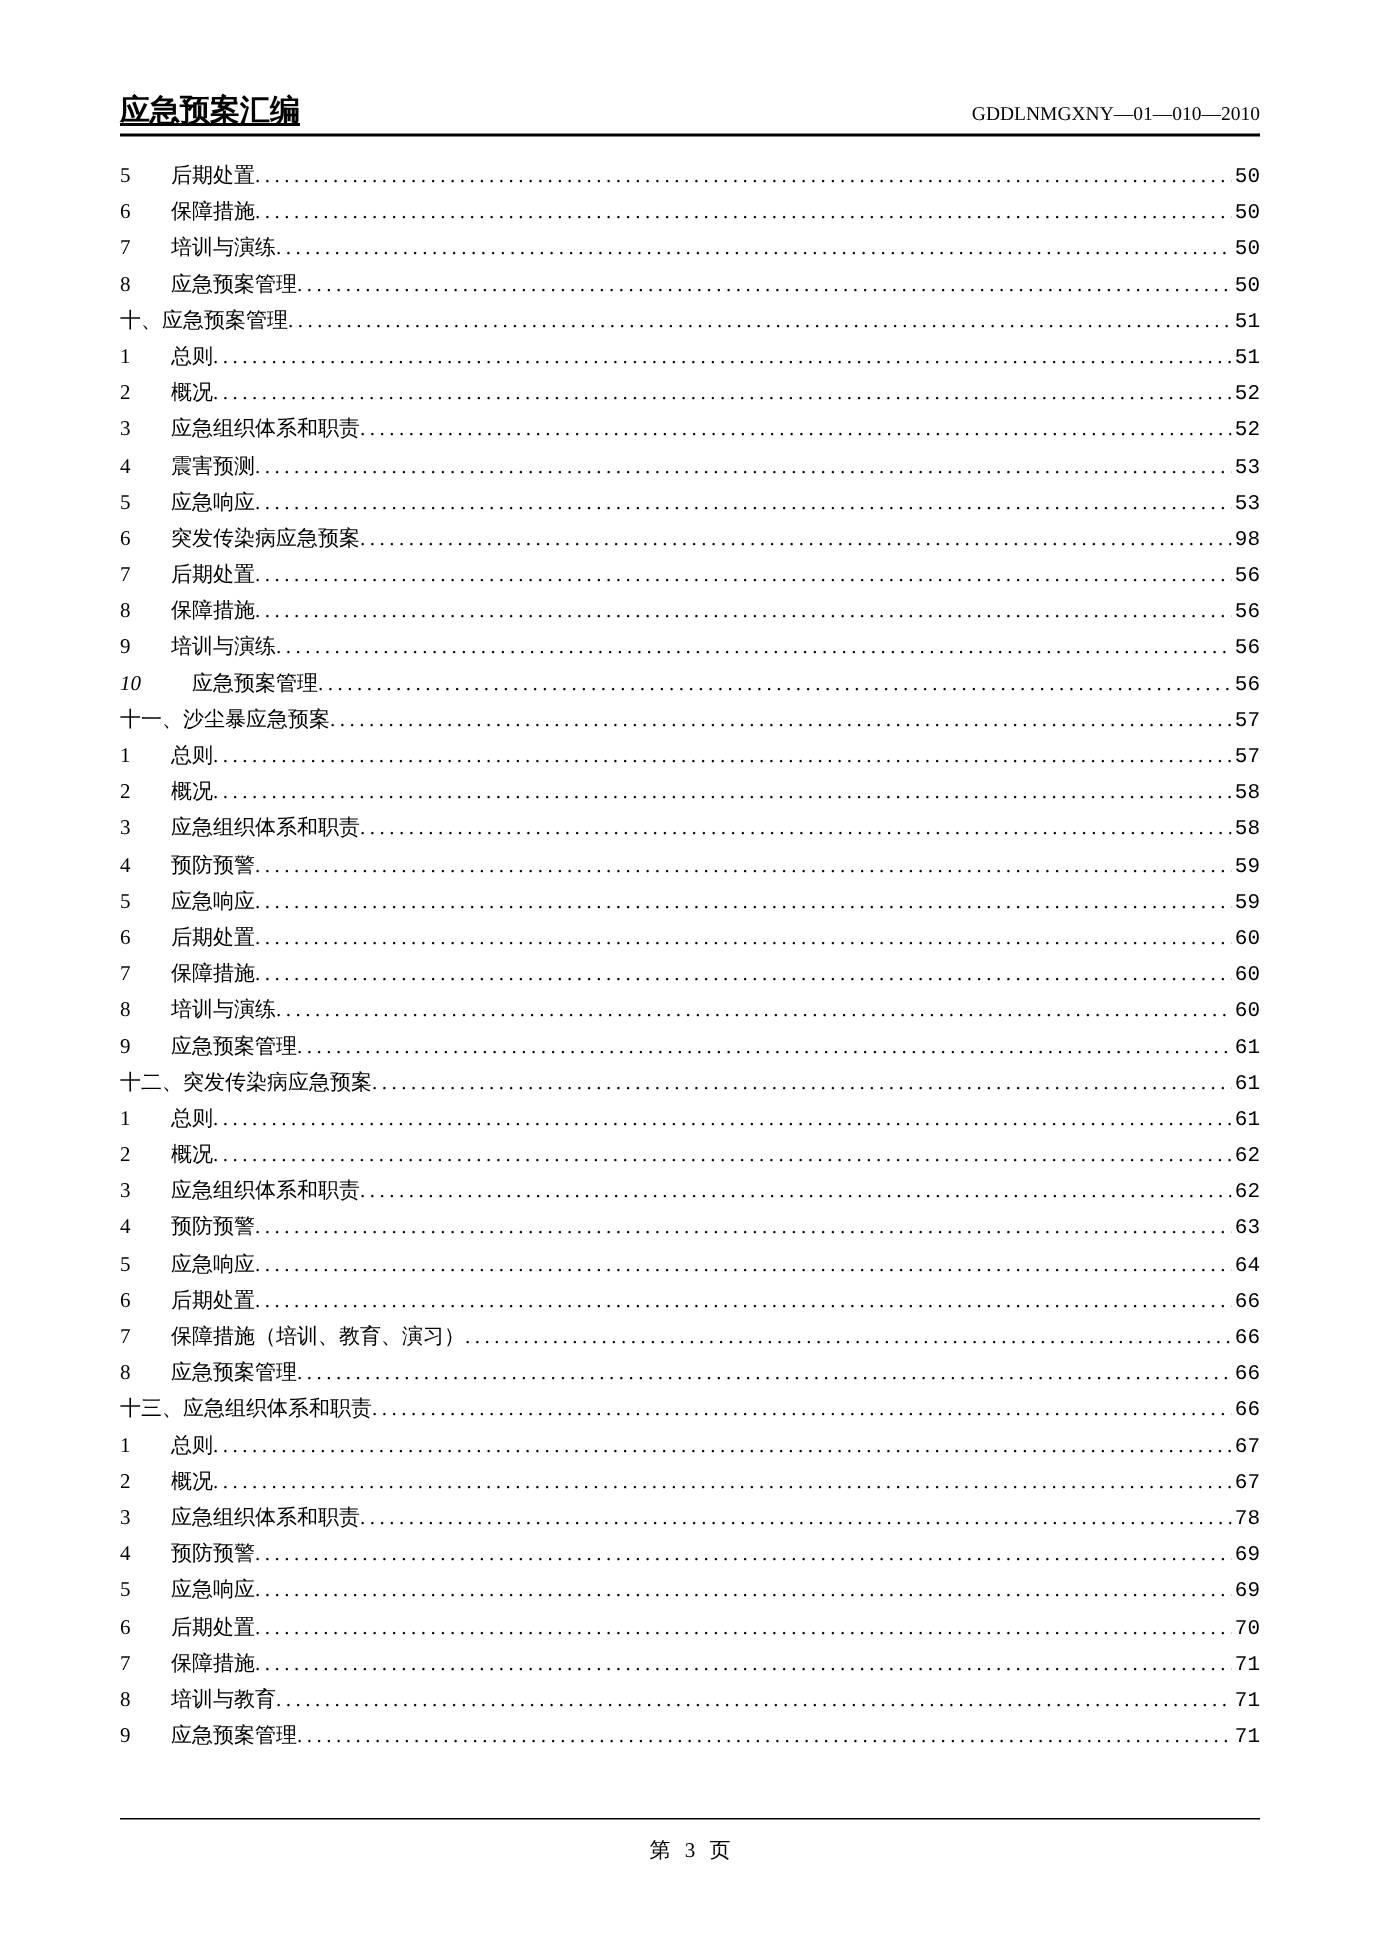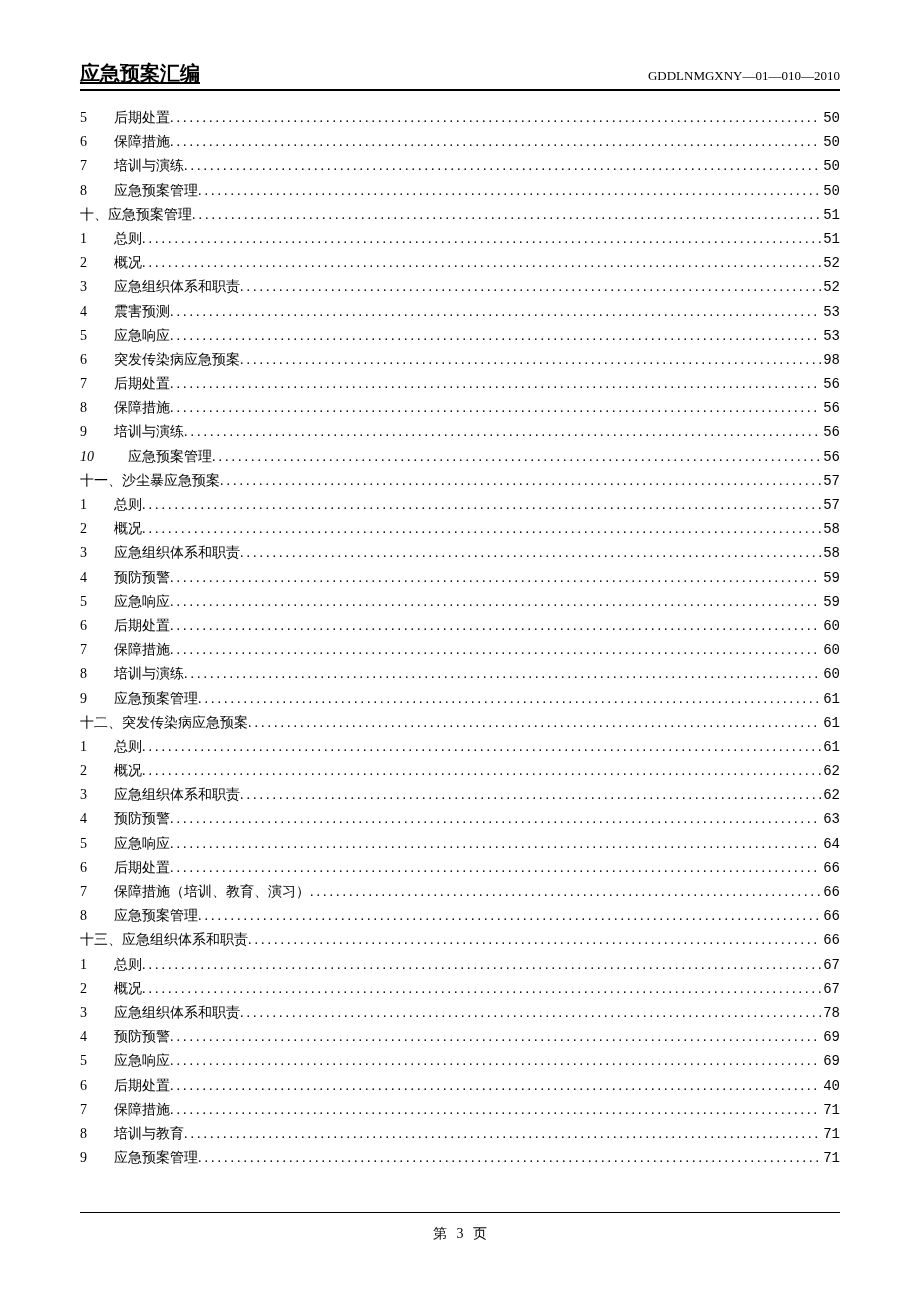--- a/index.html
+++ b/index.html
@@ -327,21 +327,21 @@
     <div class="toc-row">
       <span class="toc-num">5</span>
       <span class="toc-title">应急响应</span>
       <span class="toc-dots"></span>
       <span class="toc-page">69</span>
     </div>
     <div class="toc-row">
       <span class="toc-num">6</span>
       <span class="toc-title">后期处置</span>
       <span class="toc-dots"></span>
-      <span class="toc-page">40</span>
+      <span class="toc-page">70</span>
     </div>
     <div class="toc-row">
       <span class="toc-num">7</span>
       <span class="toc-title">保障措施</span>
       <span class="toc-dots"></span>
       <span class="toc-page">71</span>
     </div>
     <div class="toc-row">
       <span class="toc-num">8</span>
       <span class="toc-title">培训与教育</span>

